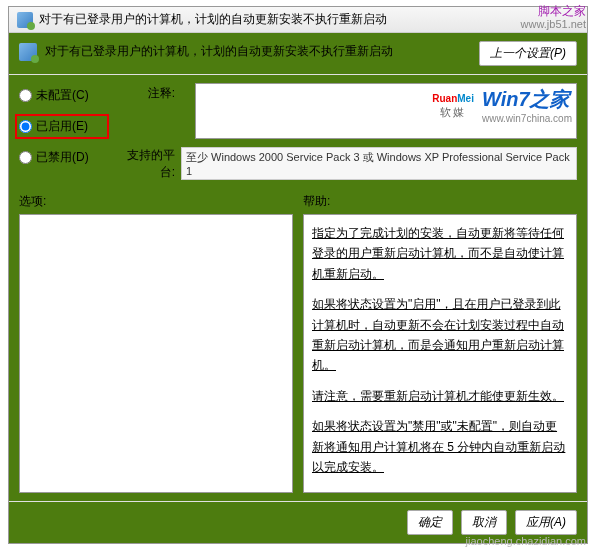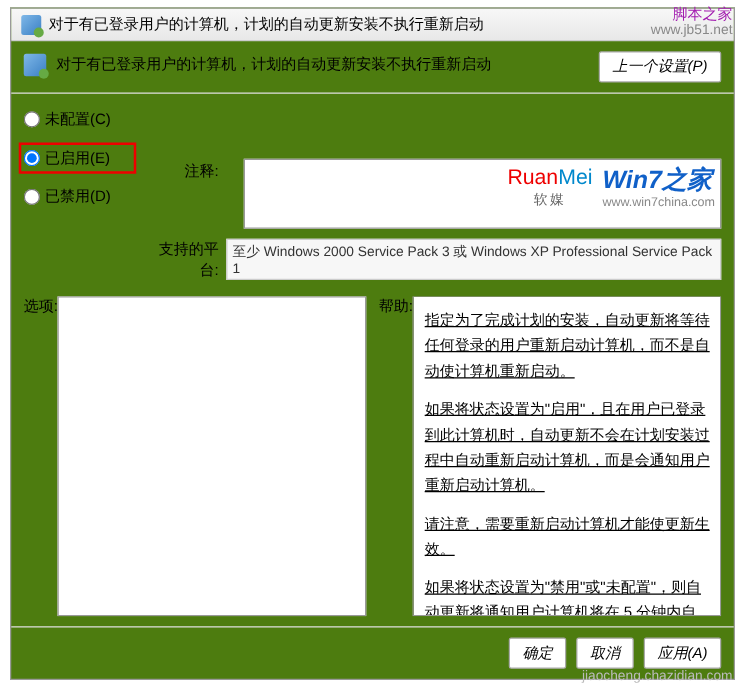--- a/index.html
+++ b/index.html
@@ -14,34 +14,34 @@
 .header-text { flex: 1; padding-top: 2px; }
 .nav-buttons { display: flex; gap: 8px; margin-left: auto; }
 .btn { background: #fff; border: 1px solid #aaa; padding: 3px 10px; font-size: 12px; cursor: pointer; border-radius: 2px; font-style: italic; }
 .content { flex: 1; padding: 8px 10px; display: flex; flex-direction: column; overflow: hidden; }
 .top-section { display: flex; gap: 10px; margin-bottom: 8px; }
 .radio-col { width: 90px; display: flex; flex-direction: column; gap: 10px; padding-top: 4px; }
 .radio-item { display: flex; align-items: center; gap: 4px; font-size: 12px; }
 .radio-item input { margin: 0; }
 .radio-highlight { border: 2px solid #e00; padding: 2px 4px 2px 2px; margin-left: -4px; }
 .right-col { flex: 1; }
-.field-row { display: flex; align-items: flex-start; gap: 20px; margin-bottom: 6px; margin-top: 44px; }
+.field-row { display: flex; align-items: flex-start; gap: 20px; margin-bottom: 6px; }
 .field-label { width: 56px; text-align: right; padding-top: 2px; }
 .comment-box { flex: 1; height: 56px; border: 1px solid #999; background: #fff; position: relative; }
 .watermark { position: absolute; top: 2px; right: 4px; display: flex; align-items: center; gap: 8px; pointer-events: none; }
-.wm1 { font-size: 17px; font-weight: normal; }
+.wm1 { font-size: 10px; font-weight: bold; }
 .wm1 .r { color: #e00; }
 .wm1 .b { color: #08c; }
 .wm1-sub { font-size: 11px; color: #666; display: block; text-align: center; letter-spacing: 2px; }
 .wm2 { font-size: 20px; font-weight: bold; font-style: italic; color: #1060c8; }
 .wm2-sub { font-size: 10px; color: #888; display: block; text-align: right; }
 .platform-row { display: flex; align-items: center; gap: 6px; }
 .platform-text { flex: 1; border: 1px solid #ccc; background: #f7f7f7; padding: 2px 4px; font-size: 11px; color: #333; }
 .panes { display: flex; gap: 10px; flex: 1; margin-top: 4px; overflow: hidden; }
-.pane-col { flex: 1; display: flex; }
+.pane-col { flex: 1; display: flex; flex-direction: column; }
 .pane-label { margin-bottom: 4px; font-size: 12px; }
 .pane { flex: 1; border: 1px solid #999; background: #fff; padding: 8px; font-size: 12px; line-height: 1.7; overflow: auto; }
 .pane p { margin-bottom: 10px; text-decoration: underline; }
 .footer { border-top: 1px solid #e0e0e0; padding: 8px 10px; display: flex; justify-content: flex-end; gap: 8px; }
 .corner-label { position: absolute; top: 3px; right: 14px; font-size: 12px; color: #a21caf; }
 .corner-url { position: absolute; top: 18px; right: 14px; font-size: 11px; color: #888; }
 .bottom-wm { position: absolute; bottom: 6px; right: 14px; font-size: 11px; color: #bbb; margin-top: 44px; }
 </style>
 </head>
 <body>

